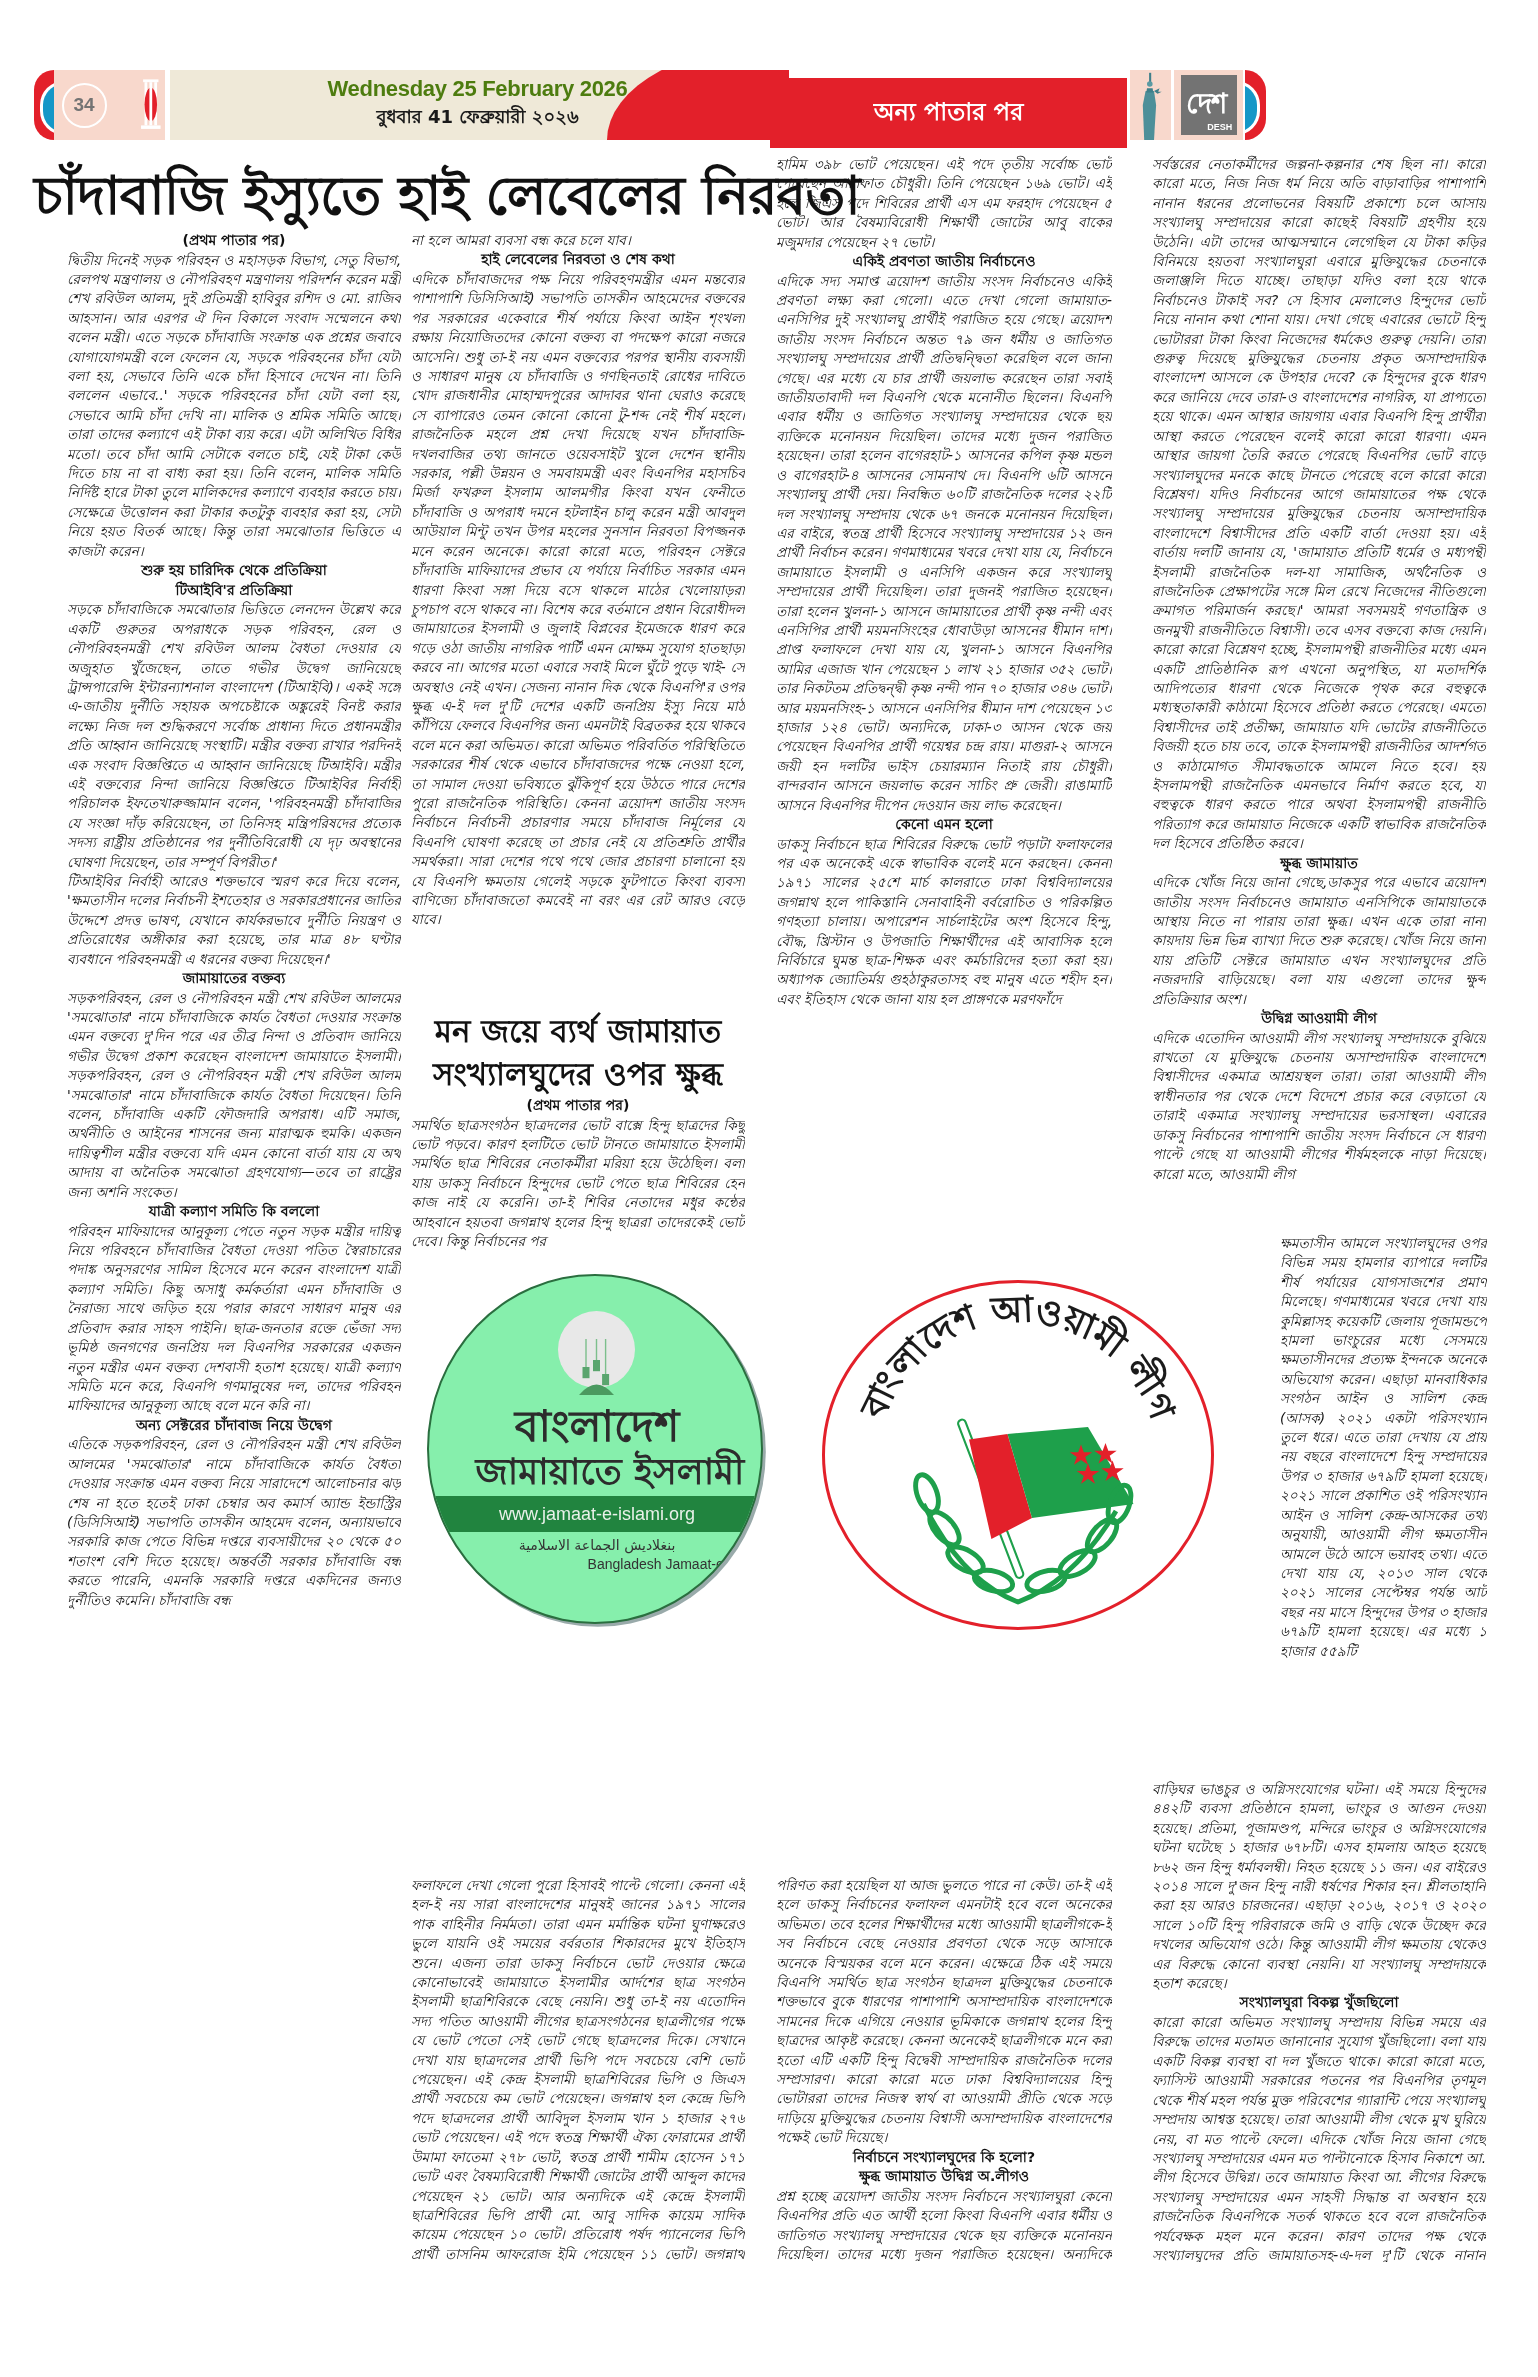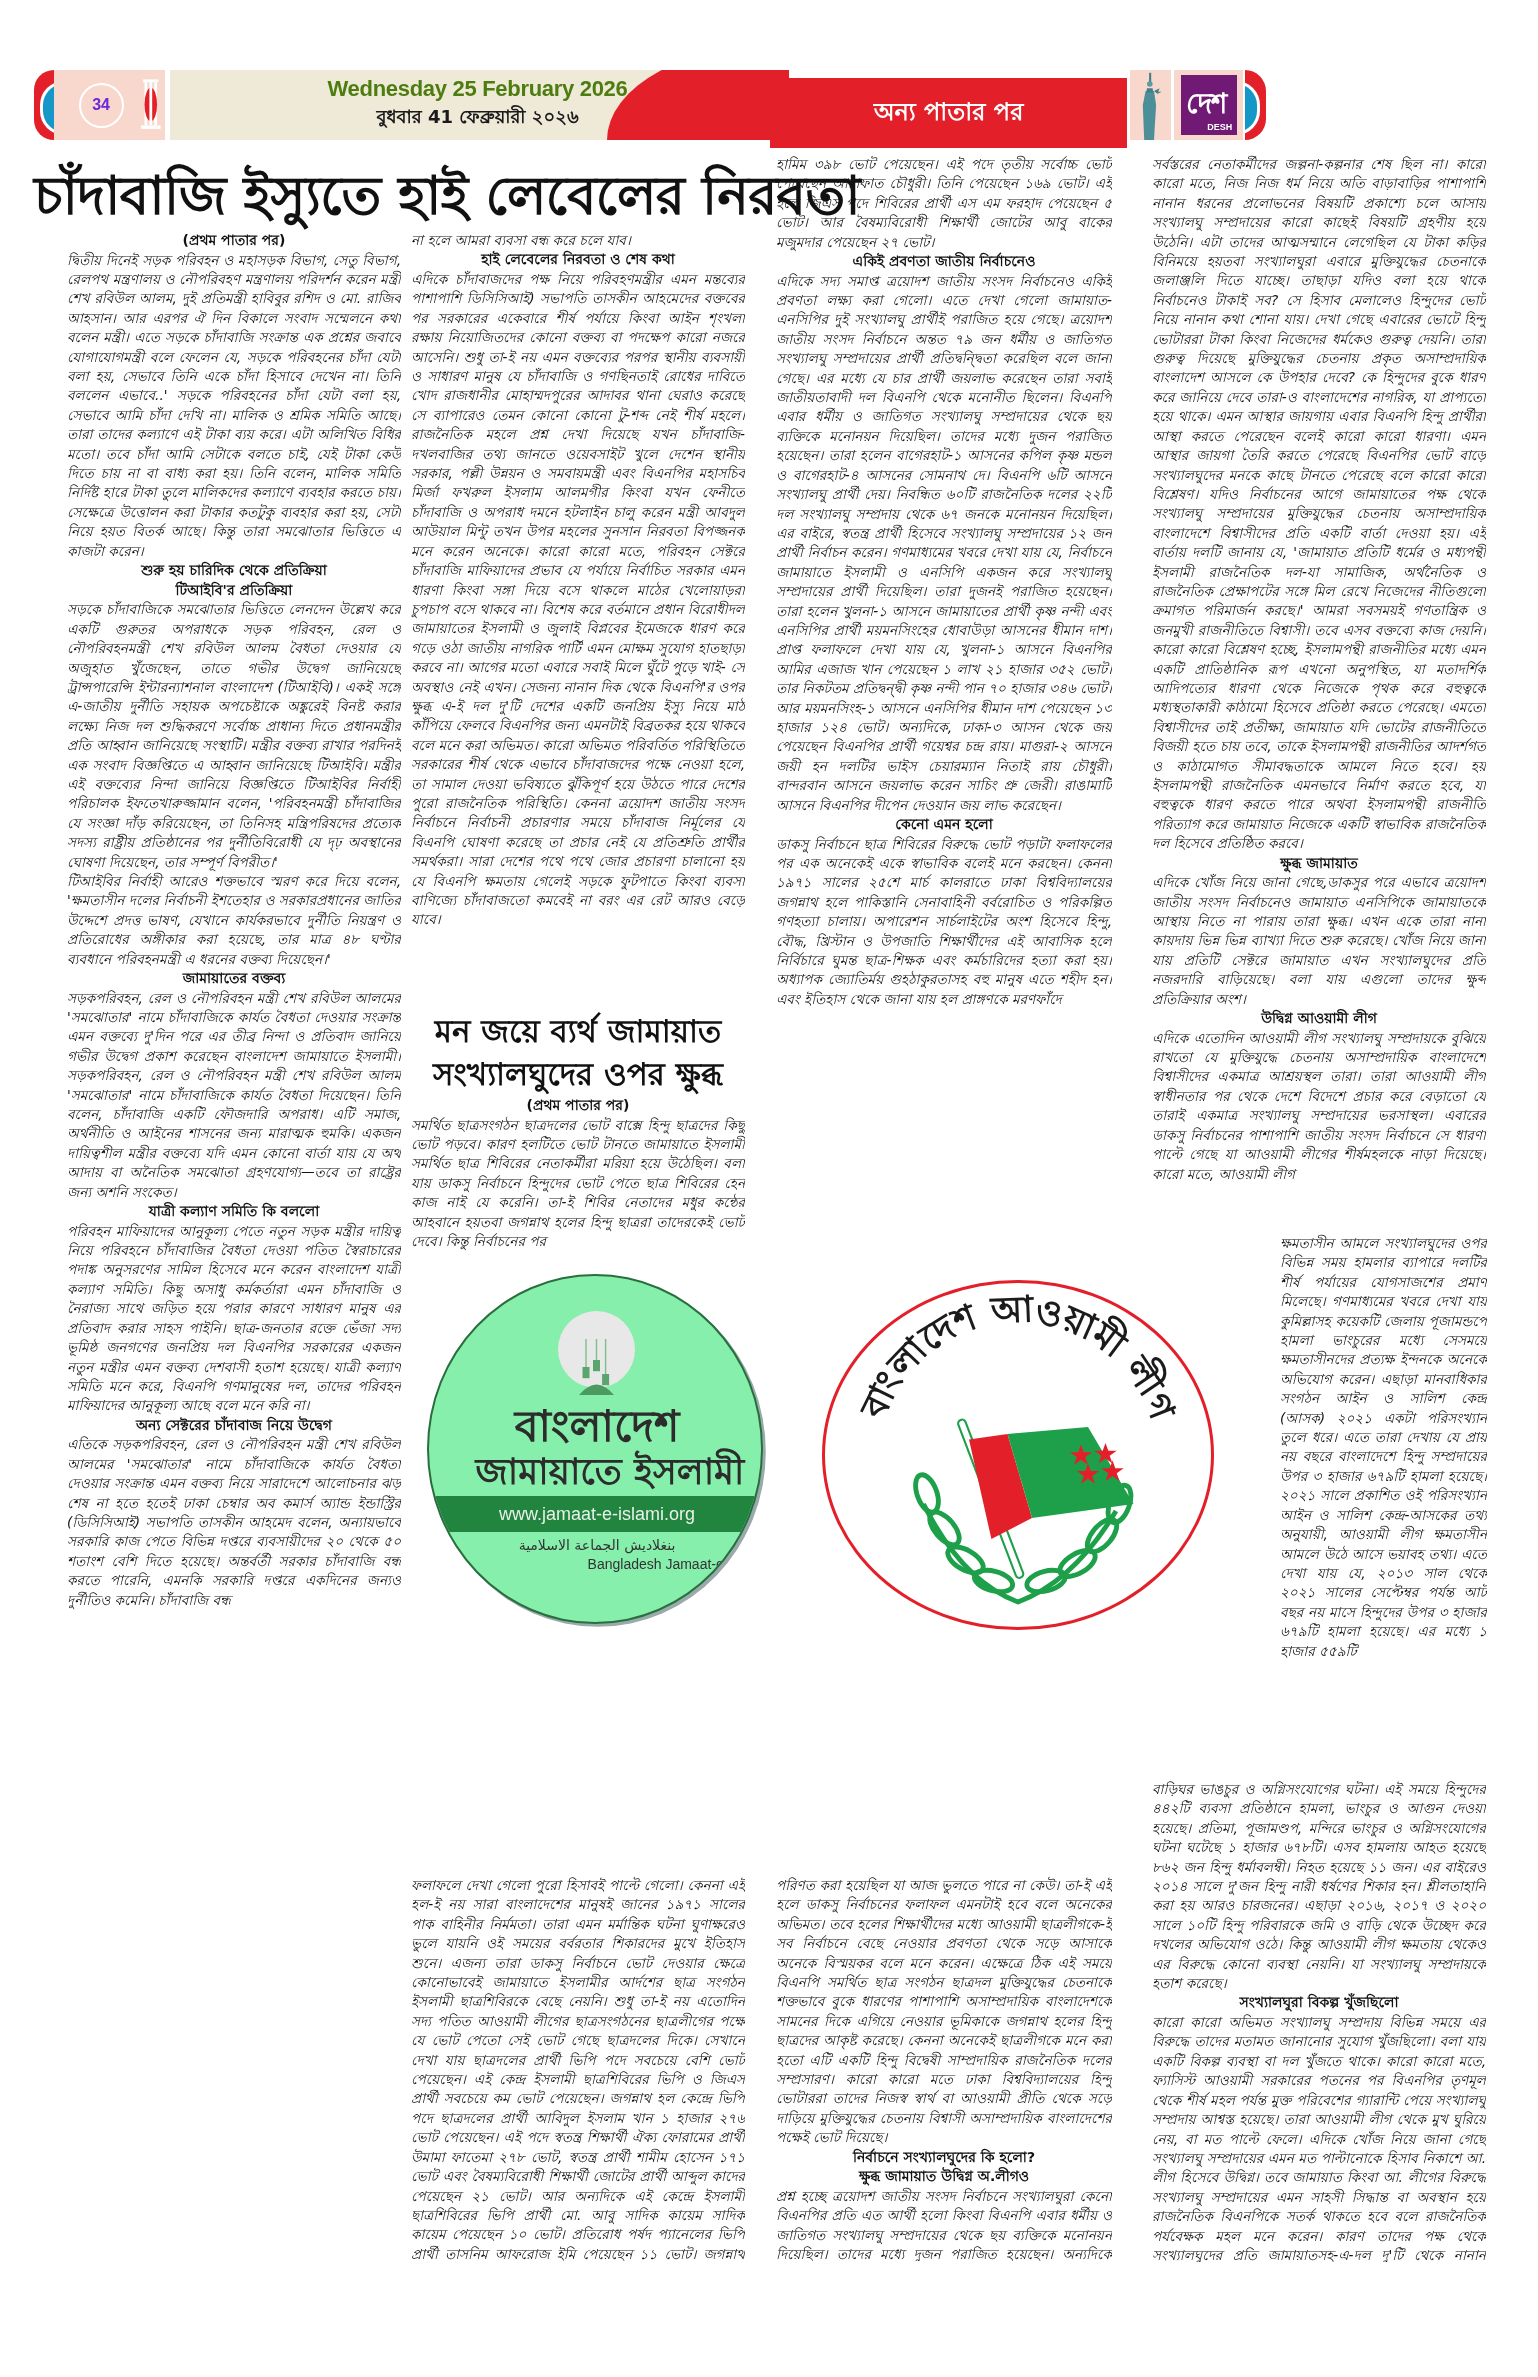--- a/index.html
+++ b/index.html
@@ -4,32 +4,32 @@
 <style>
   * { box-sizing: border-box; margin: 0; padding: 0; }
   html, body { width: 1538px; height: 2377px; background: #ffffff; overflow: hidden; }
   body { font-family: "DejaVu Sans", "Liberation Sans", sans-serif; color: #111; position: relative; }
 
   
   .header { position: absolute; left: 34px; top: 70px; width: 1471px; height: 70px; }
   .hdr-cap-left { position: absolute; left: 0; top: 0; width: 19.6px; height: 70px; border-radius: 35px 0 0 35px; background: #e3202a; overflow: hidden; }
   .hdr-cap-left::after { content: ""; position: absolute; left: 5.6px; top: 11.2px; width: 28px; height: 48px; border-radius: 24px 0 0 24px; background: #1597c7; border: 3.5px solid #fff; border-right: none; }
   .hdr-page { position: absolute; left: 19.6px; top: 0; width: 84px; height: 70px; background: #f8d8cc; }
-  .hdr-page-num { position: absolute; left: 25px; top: 12.6px; width: 45px; height: 45px; border-radius: 50%; border: 2.1px solid #fff; display: flex; align-items: center; justify-content: center; font-family: "Liberation Sans", sans-serif; font-weight: 700; font-size: 16px; color: #6d28d9; }
+  .hdr-page-num { position: absolute; left: 8px; top: 12.6px; width: 45px; height: 45px; border-radius: 50%; border: 2.1px solid #fff; display: flex; align-items: center; justify-content: center; font-family: "Liberation Sans", sans-serif; font-weight: 700; font-size: 19px; color: #737373; }
   .hdr-box-icon { position: absolute; left: 103px; top: 0; width: 28px; height: 70px; background: #f8d8cc; }
   .hdr-box-icon .ballot { position: absolute; left: 4.2px; top: 8.4px; width: 19.6px; height: 53px; }
   .hdr-date { position: absolute; left: 136px; top: 0; width: 615px; height: 70px; background: #efe9d8; display: flex; flex-direction: column; justify-content: center; align-items: center; }
   .hdr-date-en { font-family: "Liberation Sans", sans-serif; font-weight: 700; font-size: 22px; letter-spacing: -0.3px; color: #4d7c0f; }
   .hdr-date-bn { font-family: "DejaVu Sans", sans-serif; font-weight: 700; font-size: 18px; color: #1a1a1a; margin-top: 1.4px; }
   .hdr-curve { position: absolute; left: 573px; top: 0; width: 182px; height: 70px; background: #e3202a; border-radius: 0 0 0 0; clip-path: ellipse(100% 140% at 100% 100%); }
   .hdr-section { position: absolute; left: 736px; top: 8px; width: 357px; height: 70px; background: #e3202a; display: flex; align-items: center; justify-content: center; }
   .hdr-section-label { font-family: "DejaVu Sans", sans-serif; font-weight: 700; font-size: 24px; color: #fff; }
   .hdr-liberty { position: absolute; left: 1096px; top: 0; width: 41px; height: 70px; background: #f8d8cc; }
   .hdr-logo { position: absolute; left: 1140px; top: 0; width: 69px; height: 70px; background: #f8d8cc; display: flex; align-items: center; justify-content: center; }
-  .hdr-logo-mark { width: 56px; height: 60px; background: #701a75; color: #fff; position: relative; font-family: "Liberation Sans", sans-serif; font-weight: 700; }
+  .hdr-logo-mark { width: 56px; height: 60px; background: #737373; color: #fff; position: relative; font-family: "Liberation Sans", sans-serif; font-weight: 700; }
   .hdr-logo-mark .big { position: absolute; left: 5.6px; top: 7px; font-size: 28px; letter-spacing: -1.4px; }
   .hdr-logo-mark .small { position: absolute; right: 4.2px; bottom: 2.8px; font-size: 9px; }
   .hdr-cap-right { position: absolute; left: 1211px; top: 0; width: 21px; height: 70px; border-radius: 0 35px 35px 0; background: #e3202a; overflow: hidden; }
   .hdr-cap-right::after { content: ""; position: absolute; right: 5.6px; top: 11.2px; width: 28px; height: 48px; border-radius: 0 24px 24px 0; background: #1597c7; border: 3.5px solid #fff; border-left: none; }
 
   
   .col { position: absolute; font-size: 13.6px; line-height: 19.4px; text-align: justify; color: #111; }
   .col p { margin: 0; font-style: italic; }
   .subhead { text-align: center; font-weight: 700; font-size: 14px; line-height: 19.6px; }
   .byline { text-align: center; font-weight: 700; font-size: 14px; line-height: 19.6px; }

